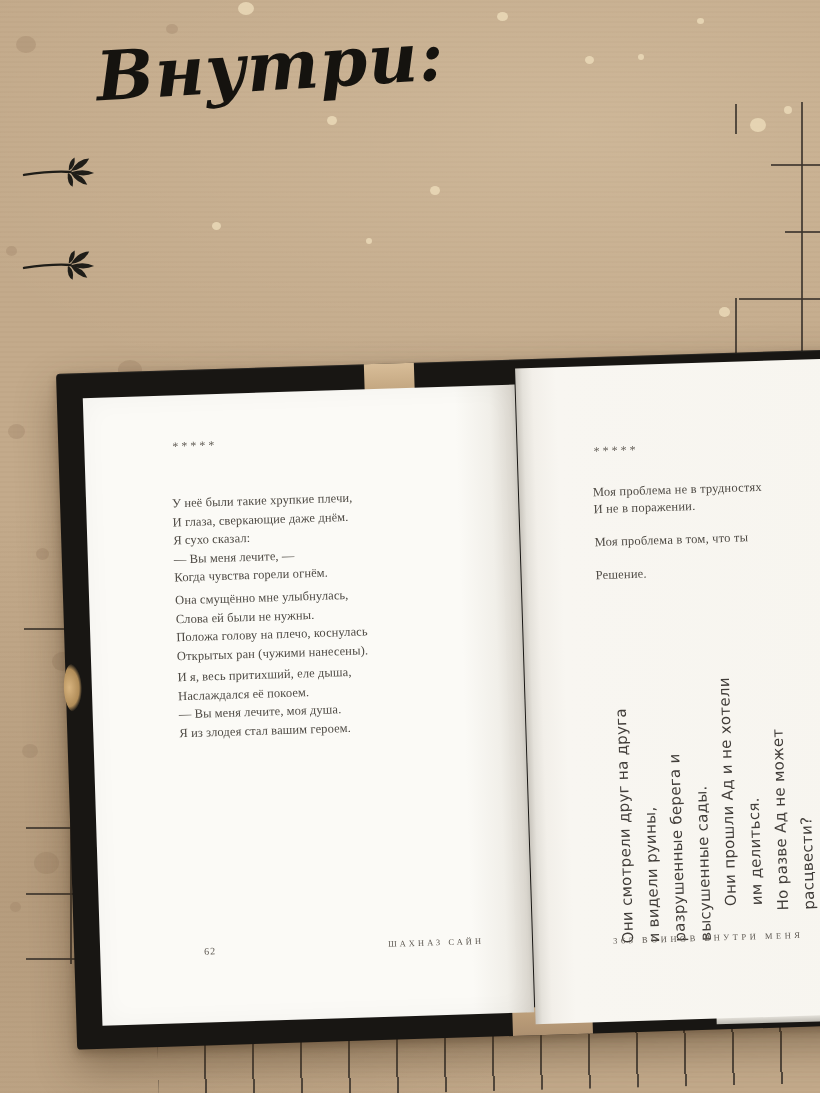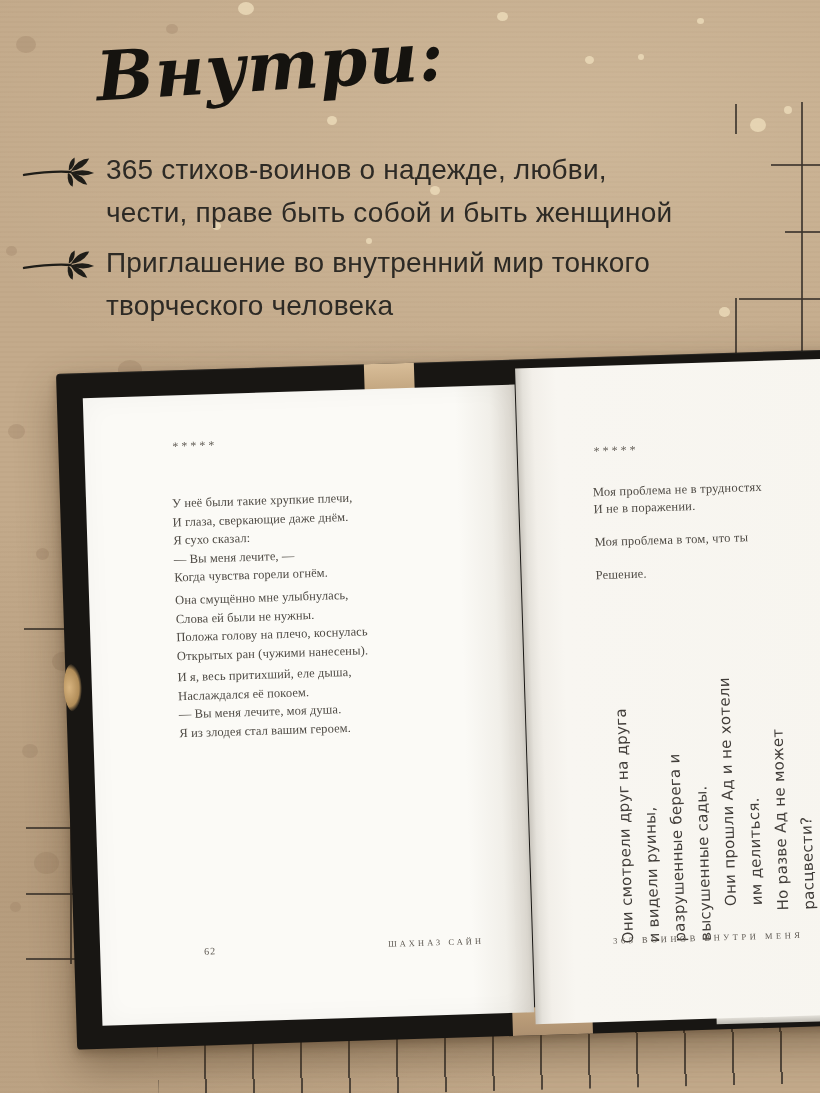--- a/index.html
+++ b/index.html
@@ -171,39 +171,35 @@
           <path d="M2 20 C 22 17 38 16 50 17"></path>
         </g>
         <g fill="#1f1d18">
           <path d="M50 16 Q58 3 69 3 Q64 14 50 16 Z"></path>
           <path d="M51 17 Q64 13 74 18 Q63 23 51 18 Z"></path>
           <path d="M50 18 Q57 29 67 30 Q63 20 50 17 Z"></path>
           <path d="M48 15 Q48 5 54 2 Q55 11 49 15 Z"></path>
           <path d="M47 19 Q46 29 52 32 Q54 23 48 18 Z"></path>
         </g>
       </svg>
-      <p>365 стихов-воинов о надежде, любви,
-чести, праве быть собой и быть женщиной</p>
     </div>
 
     <div class="bullet b2">
       <svg viewBox="0 0 76 36">
         <g stroke="#1f1d18" fill="none" stroke-width="2.4" stroke-linecap="round">
           <path d="M2 20 C 22 17 38 16 50 17"></path>
         </g>
         <g fill="#1f1d18">
           <path d="M50 16 Q58 3 69 3 Q64 14 50 16 Z"></path>
           <path d="M51 17 Q64 13 74 18 Q63 23 51 18 Z"></path>
           <path d="M50 18 Q57 29 67 30 Q63 20 50 17 Z"></path>
           <path d="M48 15 Q48 5 54 2 Q55 11 49 15 Z"></path>
           <path d="M47 19 Q46 29 52 32 Q54 23 48 18 Z"></path>
         </g>
       </svg>
-      <p>Приглашение во внутренний мир тонкого
-творческого человека</p>
     </div>
   </div>
 
   <div class="book">
     <div class="gap-top"></div>
     <div class="gap-bottom"></div>
     <div class="gold"></div>
     <div class="edges"></div>
 
     <div class="page leftp">

